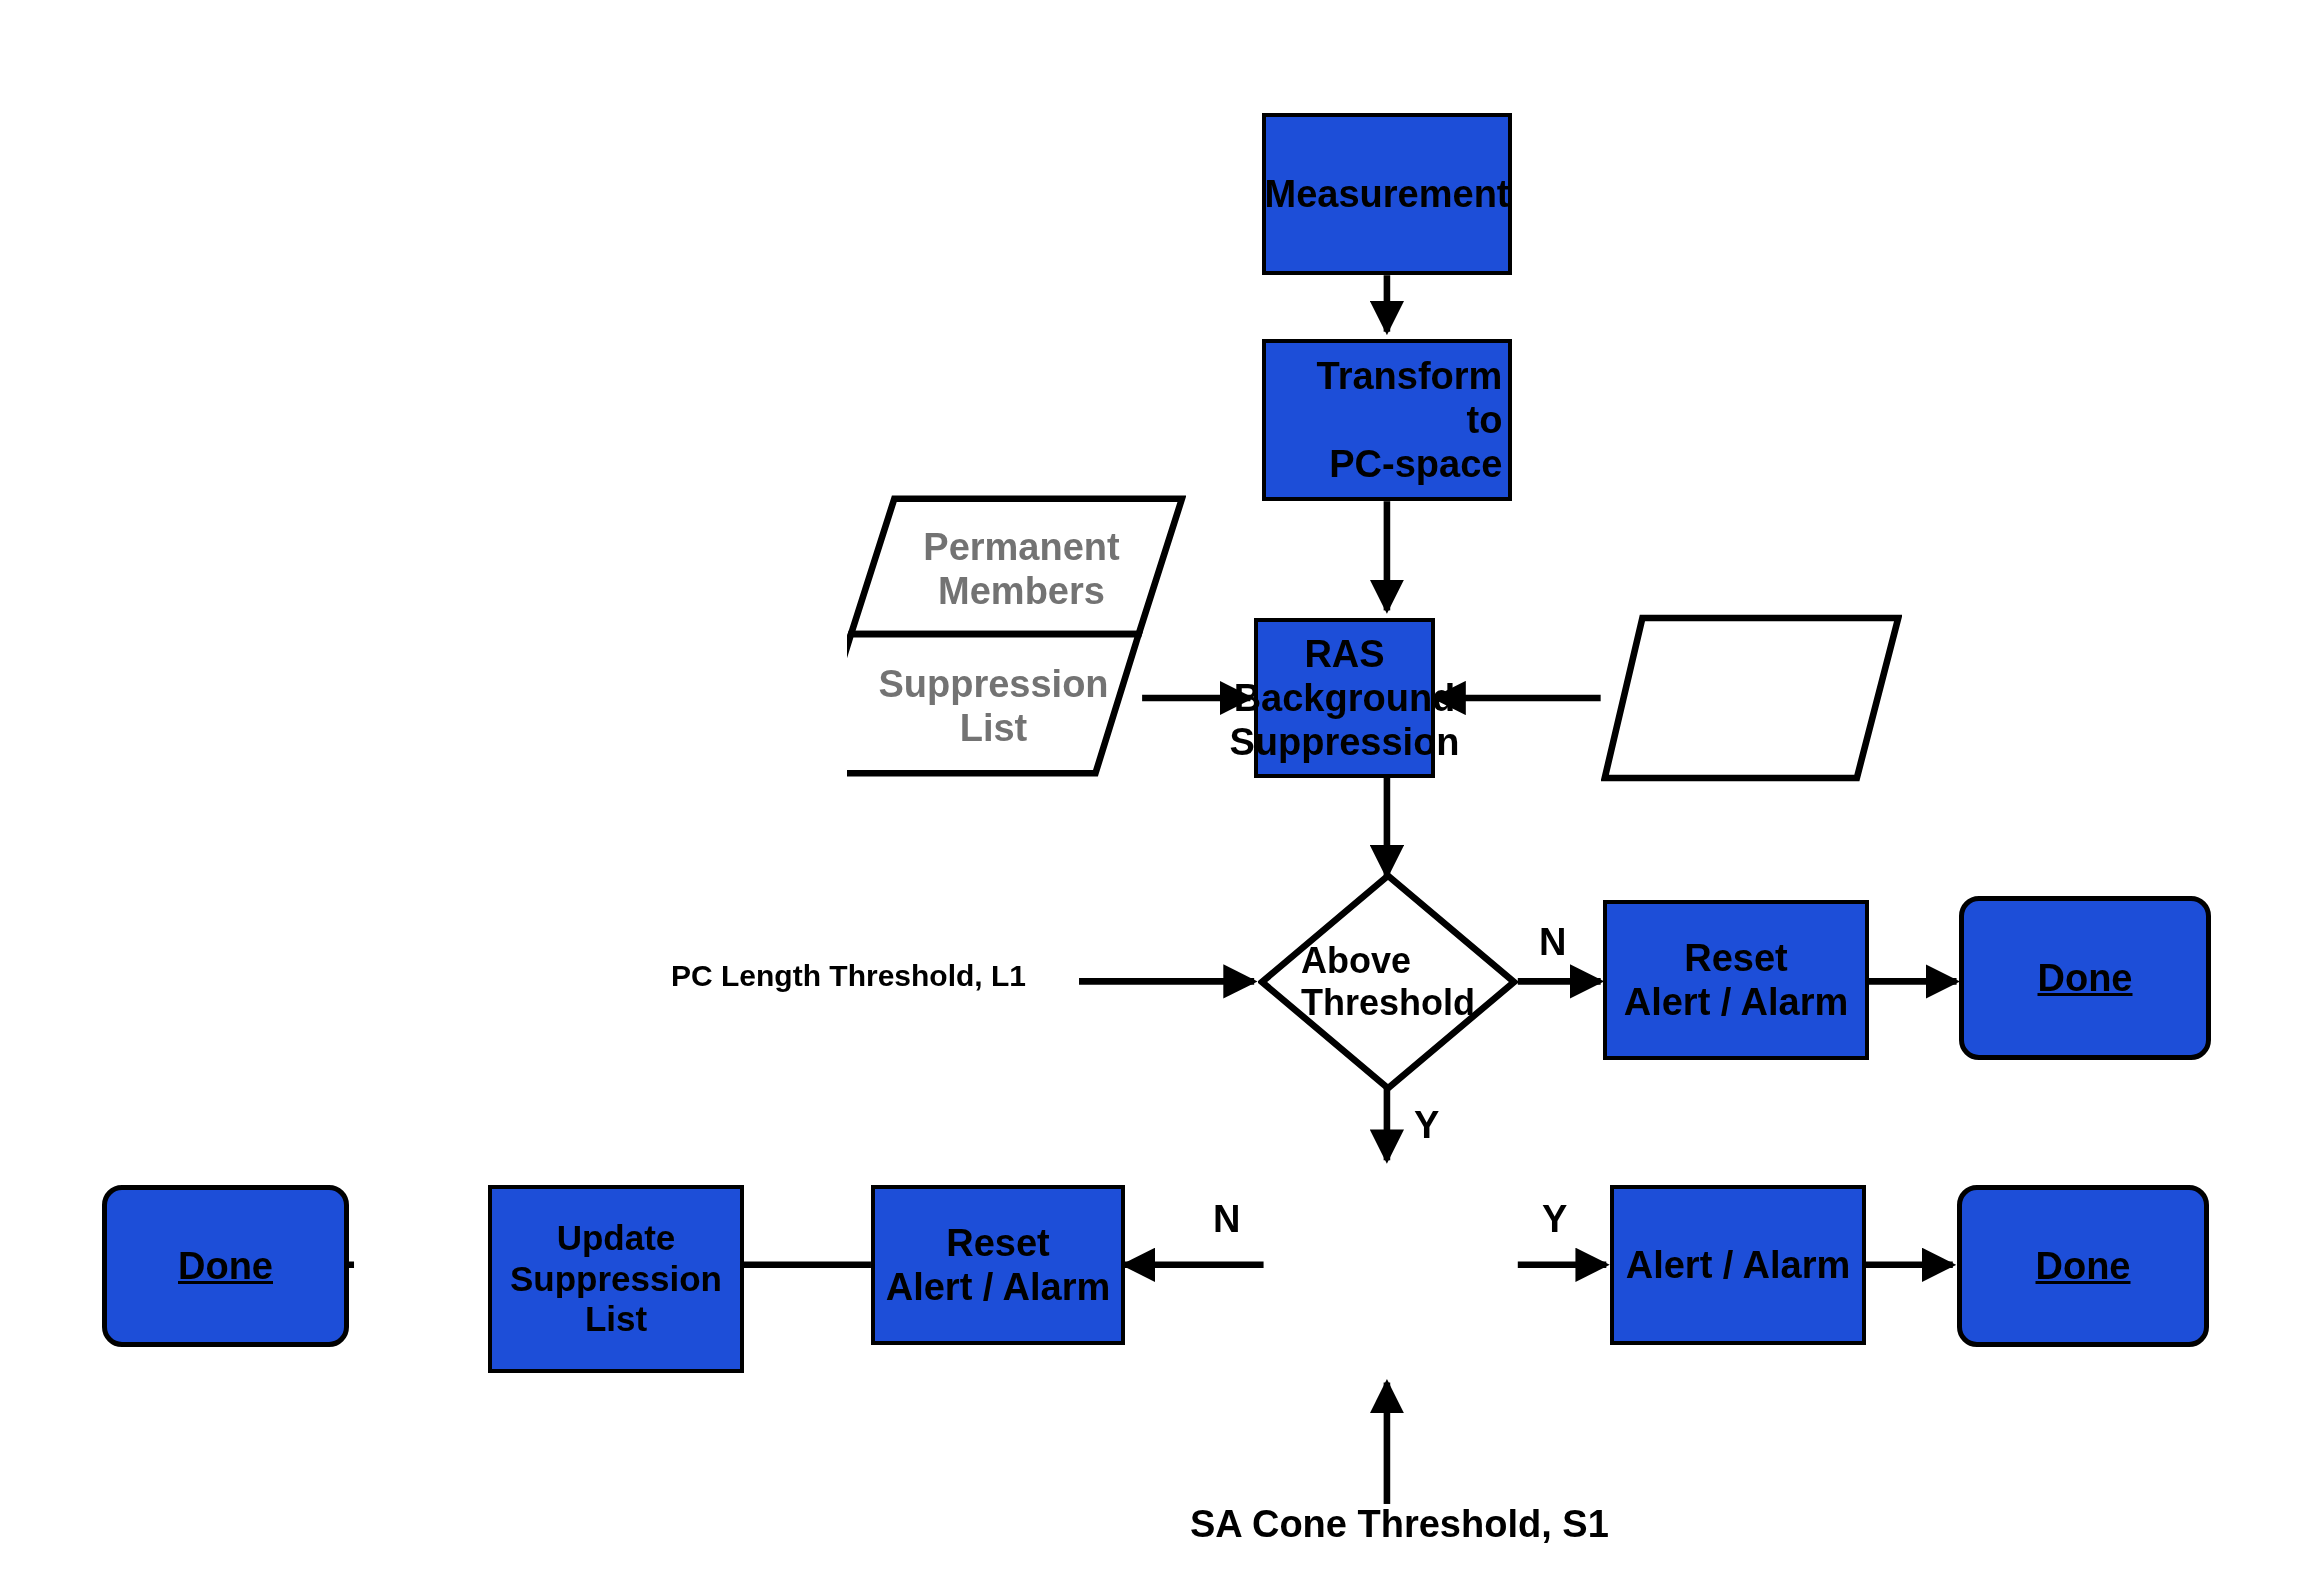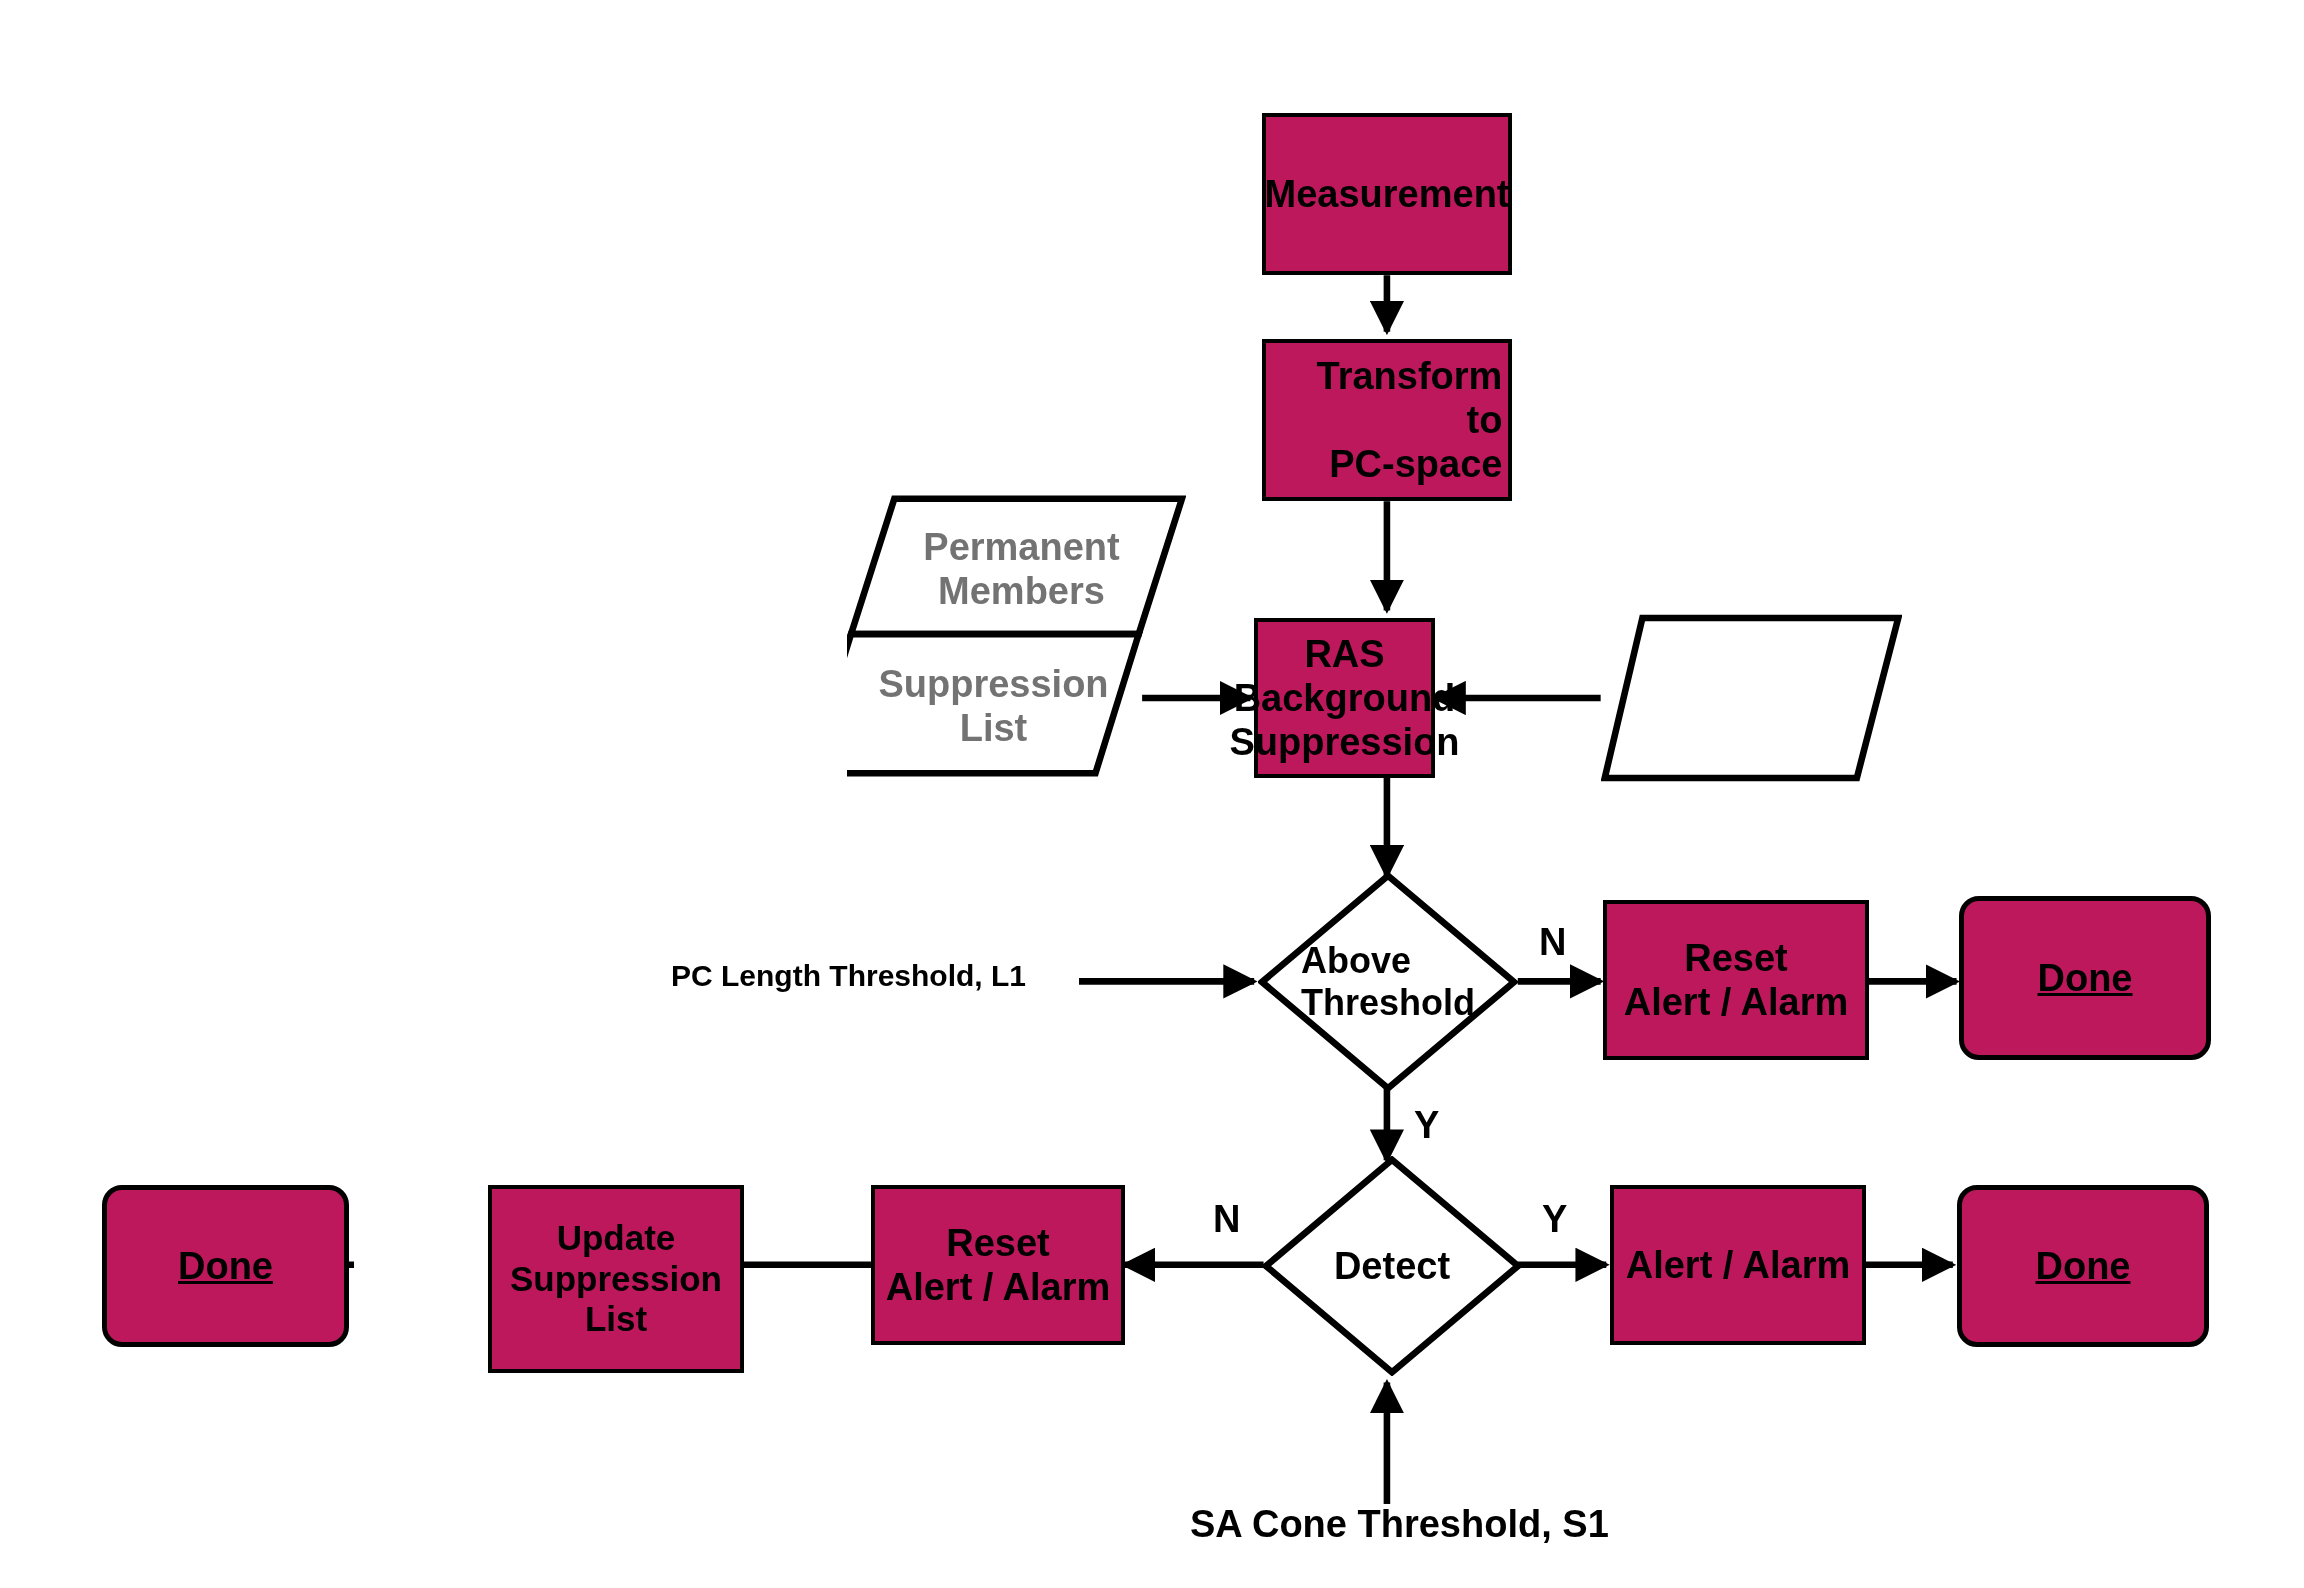--- a/index.html
+++ b/index.html
@@ -19,21 +19,21 @@
   .node {
     position: absolute;
     box-sizing: border-box;
     display: flex;
     align-items: center;
     justify-content: center;
     text-align: center;
     color: #000000;
     font-weight: bold;
     line-height: 1.16;
-    background: #be185d;
+    background: #1d4ed8;
     z-index: 3;
   }
   .rect {
     border: 4.7px solid #000000;
   }
   .rounded {
     border: 5.6px solid #000000;
     border-radius: 20px;
     text-decoration: underline;
   }
@@ -218,28 +218,20 @@
 
   <div class="node rect" style="left:1603px; top:900px; width:266px; height:160px; font-size:38px;">
     <span class="label">Reset
 Alert / Alarm</span>
   </div>
 
   <div class="node rounded" style="left:1959px; top:896px; width:252px; height:164px; font-size:38px;">
     <span class="label">Done</span>
   </div>
 
-  <div class="diamond-wrap" style="left:1262px; top:1156px; width:260px; height:220px;">
-    <svg width="260" height="220" viewBox="0 0 276 234" xmlns="http://www.w3.org/2000/svg">
-      <polygon points="138,4 272,117 138,230 4,117" fill="#ffffff" stroke="#000000" stroke-width="7"></polygon>
-    </svg>
-    <div class="diamond-text" style="font-size:38px;">
-      <span>Detect</span>
-    </div>
-  </div>
 
   <span class="branch-label" style="left:1213px; top:1198px;">N</span>
 
   <span class="branch-label" style="left:1542px; top:1198px;">Y</span>
 
   <div class="node rect" style="left:871px; top:1185px; width:254px; height:160px; font-size:38px;">
     <span class="label">Reset
 Alert / Alarm</span>
   </div>
 

